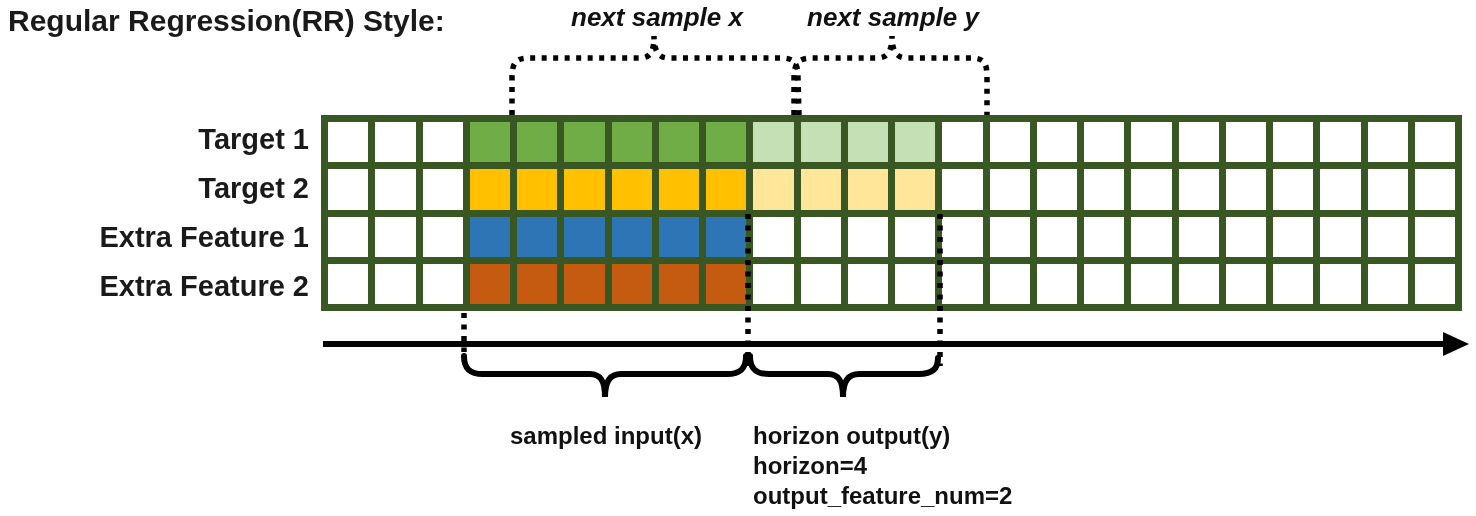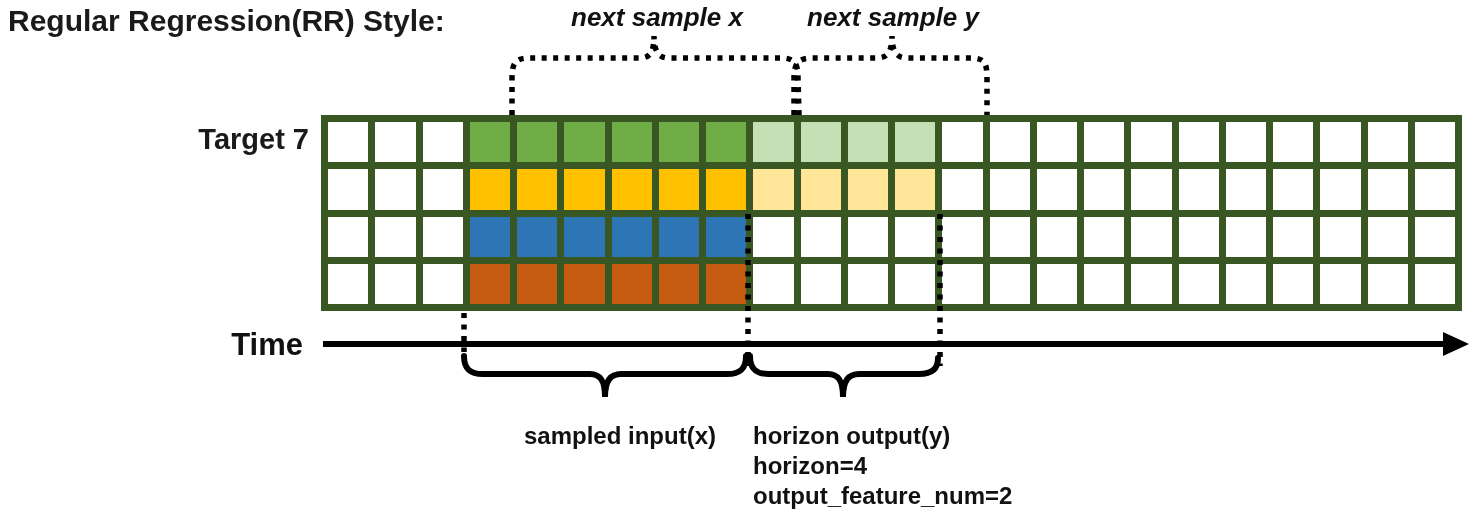--- a/index.html
+++ b/index.html
@@ -40,42 +40,45 @@
     position:absolute;left:0;top:327px;width:303px;
     text-align:right;
     font-size:31px;font-weight:bold;color:#111;
     white-space:nowrap;
   }
   .note-block{
     position:absolute;top:421px;
     font-size:24px;font-weight:600;color:#111;
     line-height:30px;white-space:nowrap;
   }
-  #note-input{left:524px;}
+  #note-input{left:510px;}
   #note-output{left:753px;}
   #overlay{
     position:absolute;left:0;top:0;width:1476px;height:516px;
     pointer-events:none;
   }
   .dot{stroke:#000;stroke-width:5.5;fill:none;stroke-dasharray:5 6.5;}
   .solid{stroke:#000;stroke-width:6;fill:none;stroke-linecap:round;}
   .arrowline{stroke:#000;stroke-width:6;fill:none;}
 </style>
 </head>
 <body>
 
 <div id="canvas">
 
   <div class="title">Regular Regression(RR) Style:</div>
 
   <div class="brace-label" style="left:893px">next sample y</div>
   <div class="brace-label" style="left:657px">next sample x</div>
 
   <div id="row-labels">
-    <div class="row-label">Target 7</div>
+    <div class="row-label">Target 1</div>
+    <div class="row-label">Target 2</div>
+    <div class="row-label">Extra Feature 1</div>
+    <div class="row-label">Extra Feature 2</div>
   </div>
 
   <div id="grid" style="background: rgb(56, 87, 35); grid-template-columns: repeat(24, 1fr); grid-template-rows: repeat(4, 1fr);">
       <div class="cell" style="background: rgb(255, 255, 255);"></div>
       <div class="cell" style="background: rgb(255, 255, 255);"></div>
       <div class="cell" style="background: rgb(255, 255, 255);"></div>
       <div class="cell" style="background: rgb(112, 173, 71);"></div>
       <div class="cell" style="background: rgb(112, 173, 71);"></div>
       <div class="cell" style="background: rgb(112, 173, 71);"></div>
       <div class="cell" style="background: rgb(112, 173, 71);"></div>
@@ -163,21 +166,20 @@
       <div class="cell" style="background: rgb(255, 255, 255);"></div>
       <div class="cell" style="background: rgb(255, 255, 255);"></div>
       <div class="cell" style="background: rgb(255, 255, 255);"></div>
       <div class="cell" style="background: rgb(255, 255, 255);"></div>
       <div class="cell" style="background: rgb(255, 255, 255);"></div>
       <div class="cell" style="background: rgb(255, 255, 255);"></div>
       <div class="cell" style="background: rgb(255, 255, 255);"></div>
       <div class="cell" style="background: rgb(255, 255, 255);"></div>
     </div>
 
-  <div id="time-label">Time</div>
 
   <svg id="overlay" viewBox="0 0 1476 516" xmlns="http://www.w3.org/2000/svg">
 
     <path class="dot" d="M 512,115 L 512,78 C 512,64 515,58 529,58 L 640,58 C 650,58 654,52 654,36 C 654,52 659,58 669,58 L 781,58 C 795,58 798,64 798,78 L 799,115"></path>
 
     <path class="dot" d="M 794,115 L 794,78 C 794,64 798,58 812,58 L 877,58 C 887,58 892,52 892,36 C 892,52 897,58 907,58 L 971,58 C 985,58 987,64 987,78 L 987,115"></path>
 
     <path class="dot" d="M 464,313 L 464,352"></path>
     <path class="dot" d="M 748,214 L 748,366"></path>
     <path class="dot" d="M 940,214 L 940,366"></path>

